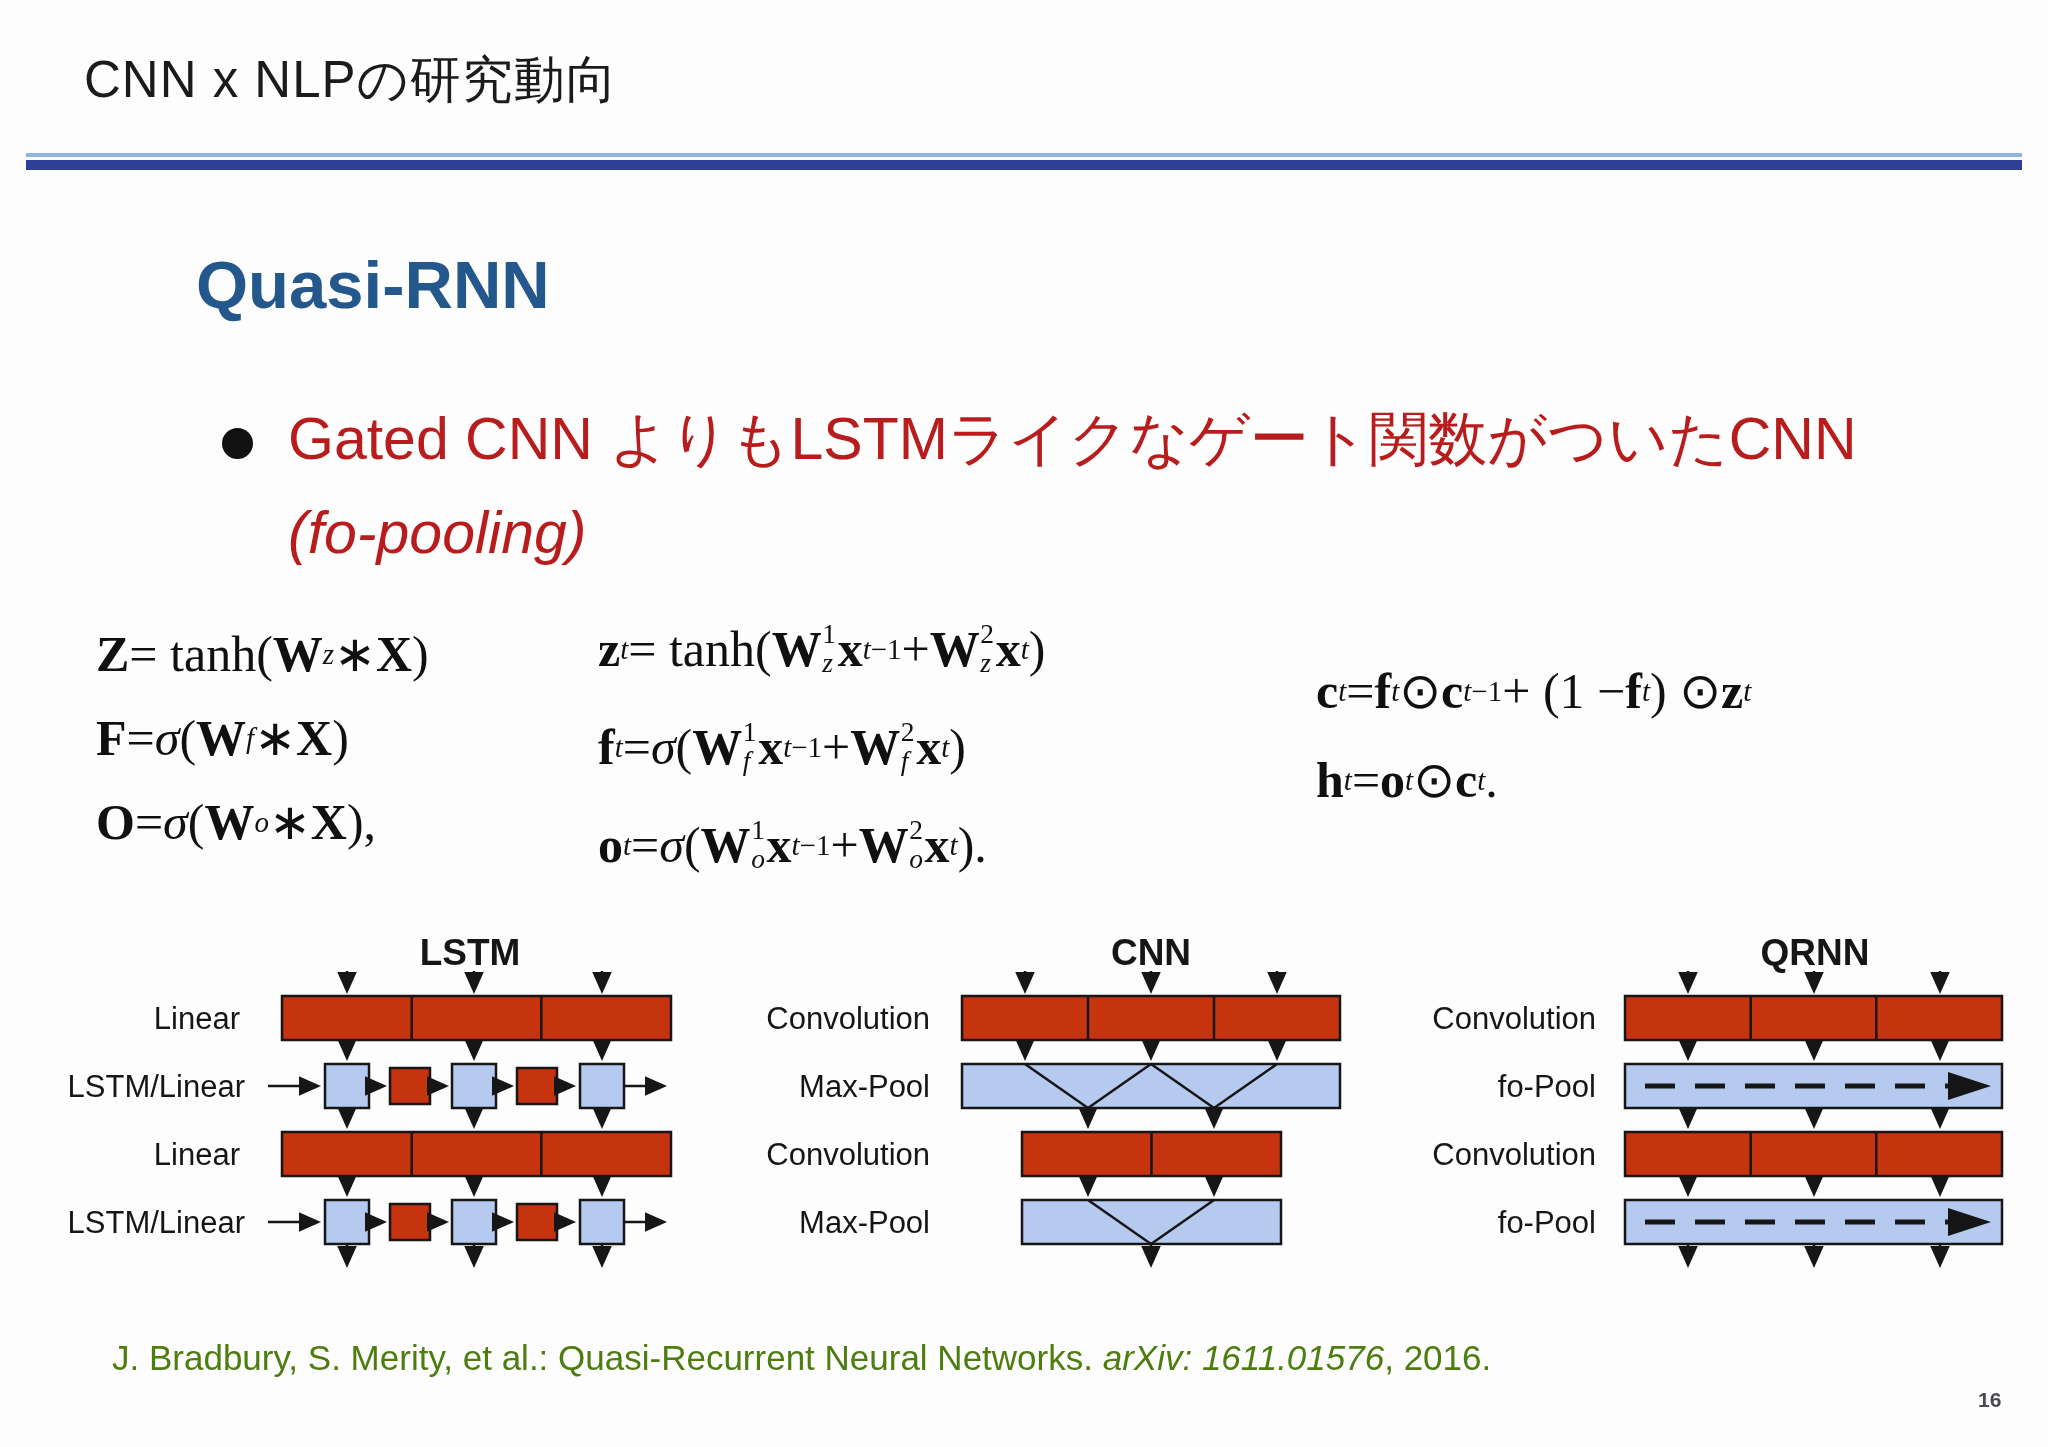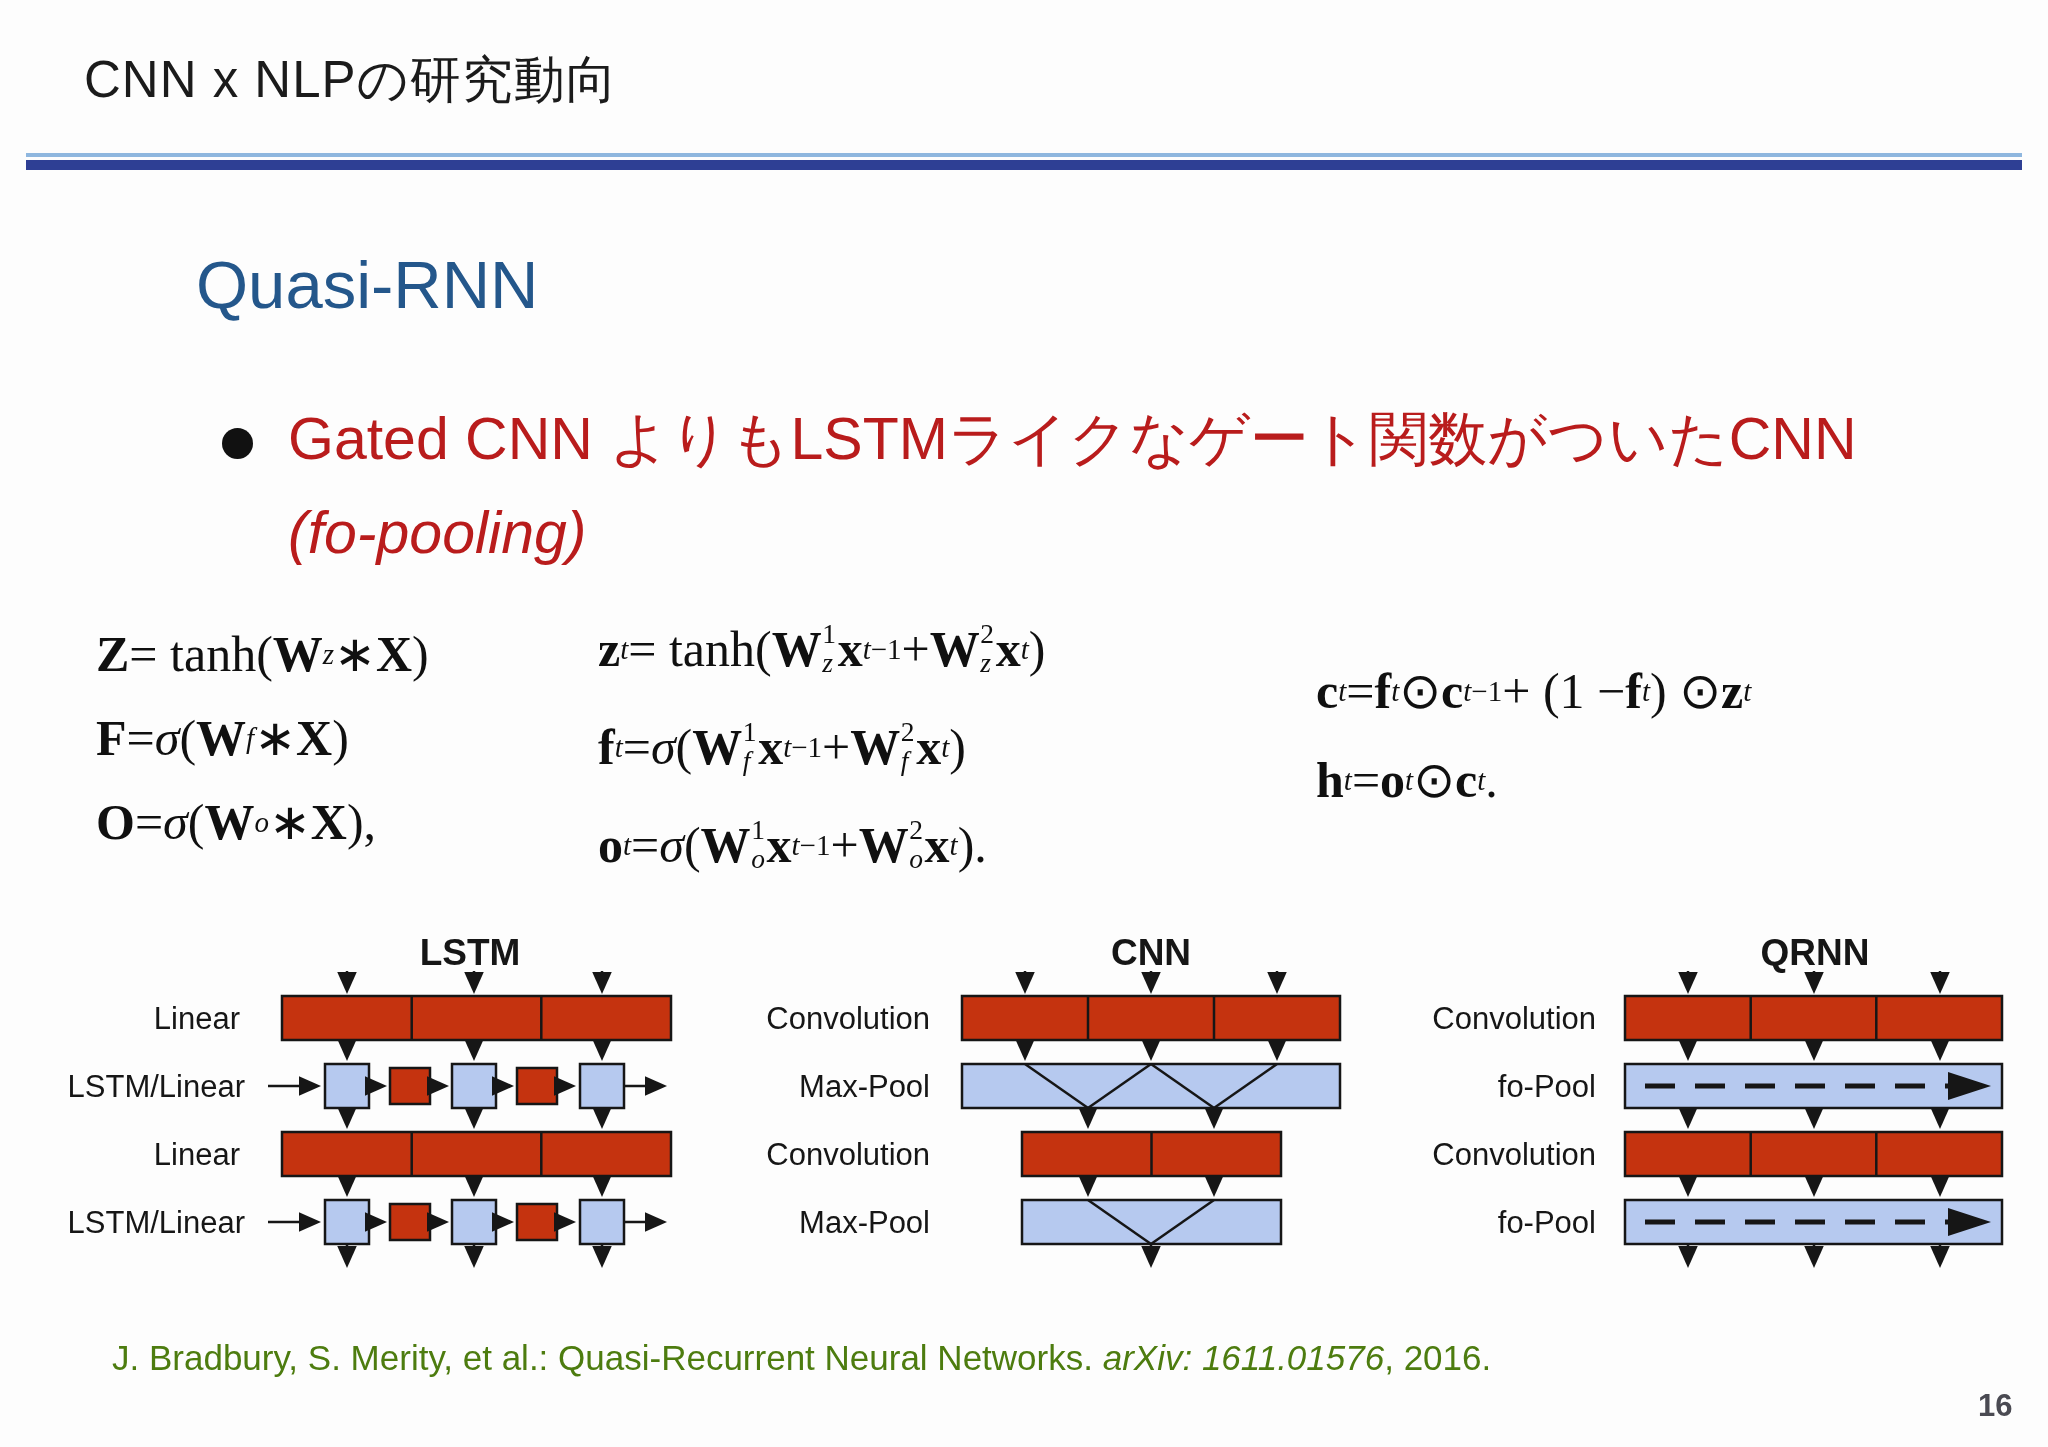--- a/index.html
+++ b/index.html
@@ -7,21 +7,21 @@
 
   .abs{position:absolute;}
 
   
   .slide-title{left:84px;top:46px;font-size:51px;font-weight:400;color:#1b1b1b;letter-spacing:1px;}
   .rule-light{left:26px;width:1996px;top:153px;height:4px;background:var(--rule-light,#8fb7df);}
   .rule-dark{left:26px;width:1996px;top:160px;height:10px;background:var(--rule-dark,#2e3f94);}
 
   
   .heading{left:196px;top:246px;display:flex;align-items:baseline;gap:20px;color:var(--heading,#24578b);}
-  .heading .main{font-size:67px;font-weight:normal;}
+  .heading .main{font-size:67px;font-weight:bold;}
   .heading .sub{font-size:49px;font-weight:bold;}
 
   
   .bullet-dot{left:222px;top:428px;width:31px;height:31px;border-radius:50%;background:#111;}
   .bullet-text{left:288px;top:392px;width:1720px;font-size:59px;line-height:94px;color:#b91c1c;}
 
   
   .eq-col{font-family:"Liberation Serif",serif;font-size:50px;color:#101010;white-space:nowrap;}
   .eq-col .eq-line{display:flex;align-items:center;}
   .eq-conv{left:96px;top:612px;}
@@ -35,21 +35,21 @@
   .eq-col .ss span{display:block;}
 
   
   .diagram{left:0;top:925px;}
   .diagram text{font-family:"Liberation Sans",sans-serif;fill:var(--ink,#161616);}
   .diag-title{font-size:37px;font-weight:bold;}
   .diag-label{font-size:31px;}
 
   
   .citation{left:112px;top:1338px;font-size:35px;color:#4d7c0f;}
-  .page-number{left:1978px;top:1388px;font-size:31px;font-weight:bold;color:var(--page-num,#4a4a52);text-align:right;}
+  .page-number{left:1978px;top:1388px;font-size:21px;font-weight:bold;color:var(--page-num,#4a4a52);text-align:right;}
 </style>
 </head>
 <body>
 
 <div class="abs slide-title">CNN x NLPの研究動向</div>
 <div class="abs rule-light"></div>
 <div class="abs rule-dark"></div>
 
 <div class="abs heading">
   <span class="main">Quasi-RNN</span>

